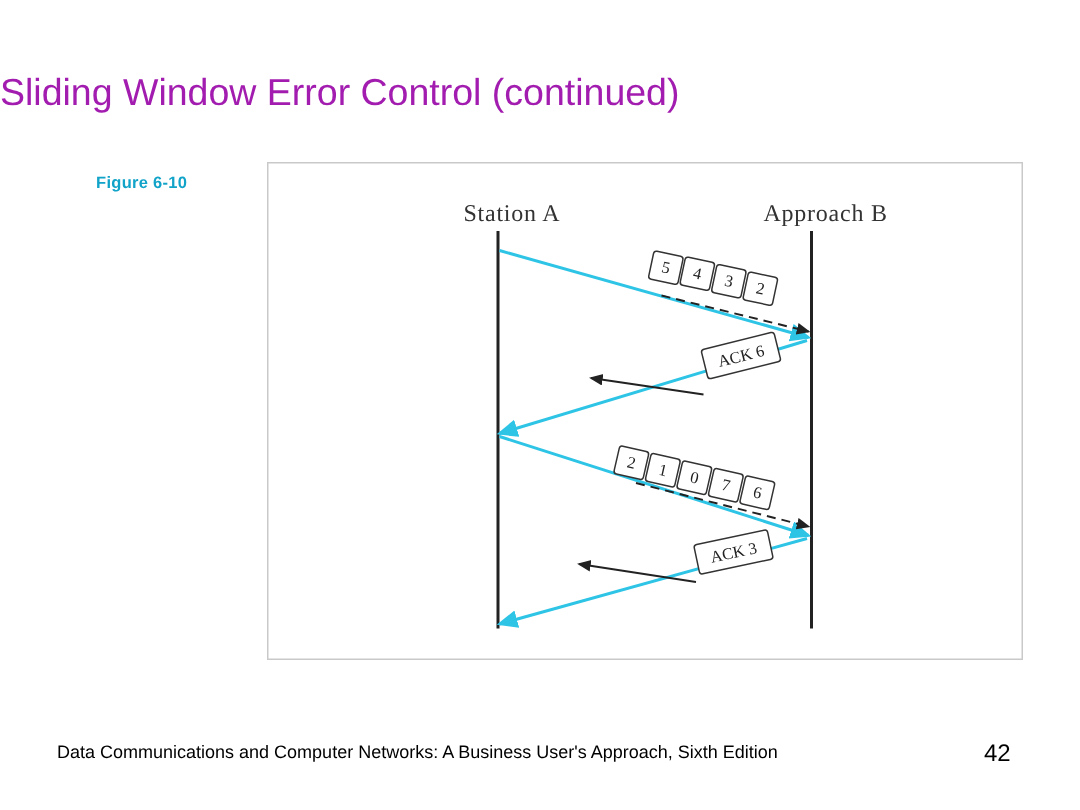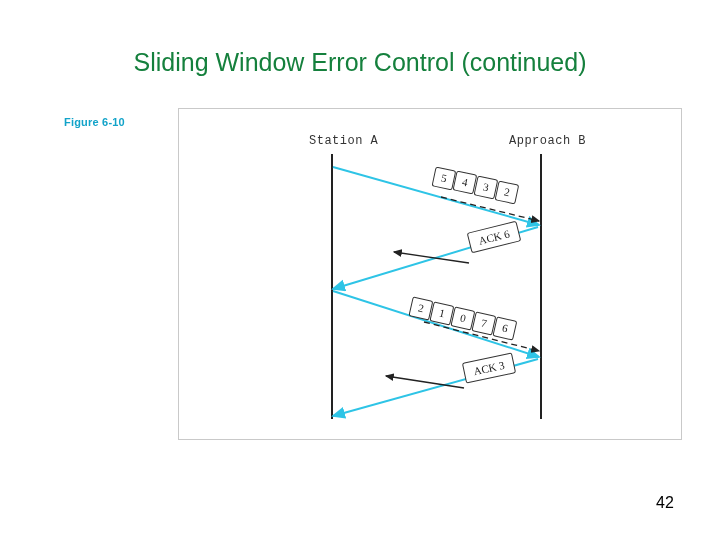--- a/index.html
+++ b/index.html
@@ -18,23 +18,23 @@
     position: absolute;
     left: 0; top: 0;
     width: 720px;
     height: 540px;
   }
   .slide-title {
     position: absolute;
     left: 0;
     top: 48px;
     width: 720px;
-    text-align: center;
+    text-align: left;
     font-size: 25px;
-    color: #15803d;
+    color: #a21caf;
     font-family: "Liberation Sans", sans-serif;
     letter-spacing: 0px;
   }
   .figure-area {
     position: absolute;
     left: 35px;
     top: 107px;
     width: 648px;
     height: 340px;
   }
@@ -68,23 +68,23 @@
     left: 143px;
     top: 1px;
     width: 504px;
     height: 332px;
     border: 1px solid #c9c9c9;
     box-sizing: border-box;
     background: #ffffff;
   }
   .station-label {
     position: absolute;
-    font-size: 12px;
+    font-size: 16px;
     color: #333333;
-    font-family: Liberation Mono, monospace;
+    font-family: Liberation Serif, serif;
     letter-spacing: 0.5px;
     white-space: nowrap;
   }
   .station-a-label { left: 130px; top: 25px; }
   .station-b-label { left: 330px; top: 25px; }
   .tl {
     position: absolute;
     width: 2px;
     background: #222222;
     top: 45px;
@@ -208,15 +208,16 @@
           <g>
             <rect x="285" y="249" width="50" height="20" rx="2" fill="#ffffff" stroke="#333333" stroke-width="1" transform="rotate(-12 310 259)"></rect>
             <text x="310" y="263" text-anchor="middle" class="pkt-label" transform="rotate(-12 310 259)">ACK 3</text>
           </g>
         </g>
       </svg>
 
     </div>
   </div>
 
+  <div class="footer-text">Data Communications and Computer Networks: A Business User's Approach, Sixth Edition</div>
   <div class="footer-page">42</div>
 
 </div>
 
 </body></html>

